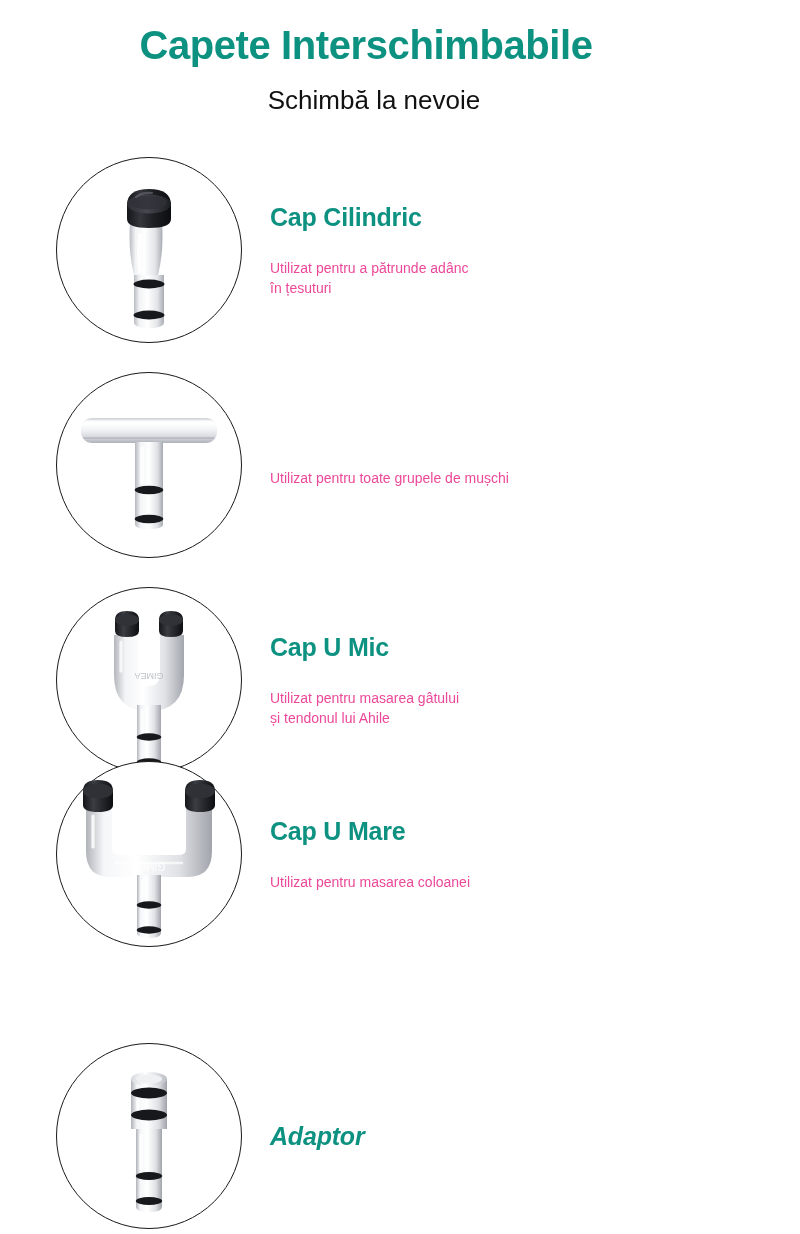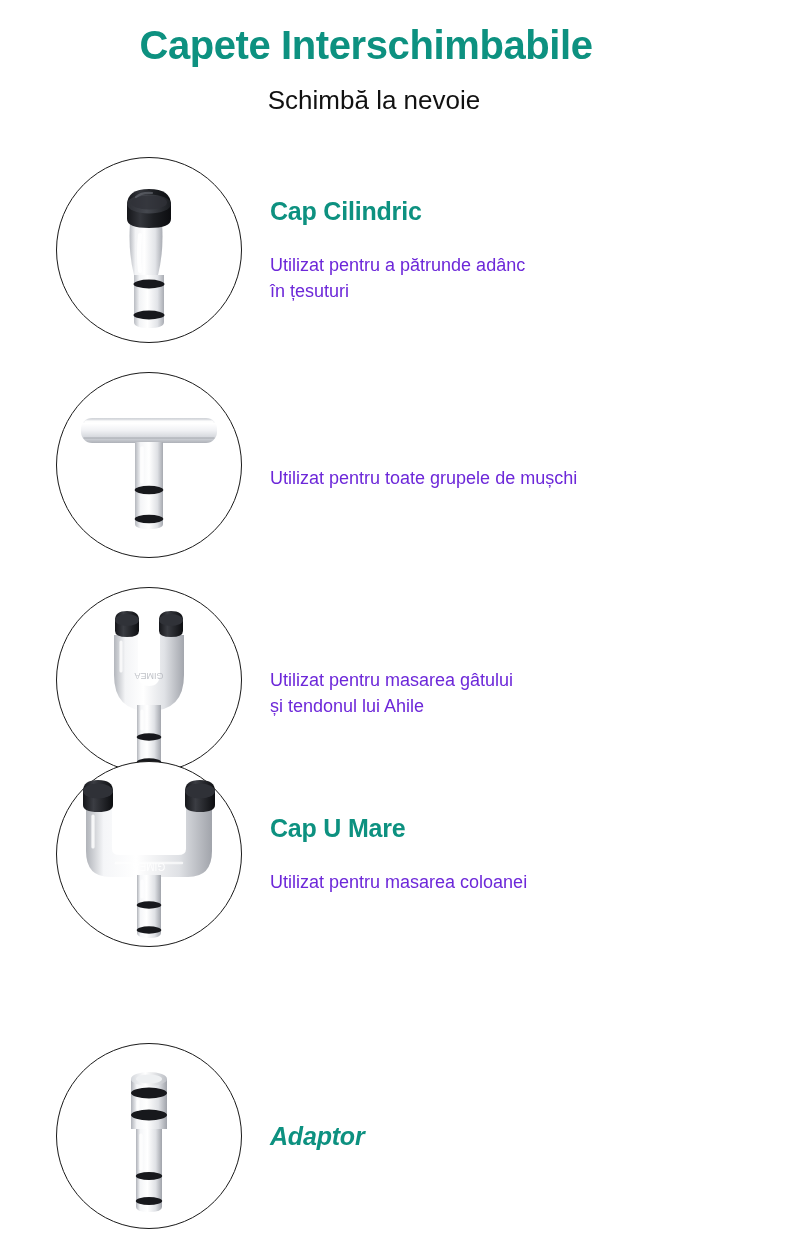--- a/index.html
+++ b/index.html
@@ -81,23 +81,23 @@
     padding-right: 24px;
   }
   .item-title {
     font-size: 25px;
     font-weight: bold;
     color: #0d9180;
     line-height: 1.2;
     letter-spacing: -0.2px;
   }
   .item-desc {
-    font-size: 18px;
+    font-size: 14px;
     font-weight: normal;
-    color: #6d28d9;
+    color: #ec4899;
     line-height: 1.42;
     margin-top: 27px;
     white-space: pre-line;
   }
   .item-desc:empty { display: none; }
 </style>
 </head>
 <body>
 
 <div class="page">
@@ -223,20 +223,21 @@
         <path d="M59 33 q0 -9 12 -9 q12 0 12 9 L83 44 q0 6 -12 6 q-12 0 -12 -6 Z" fill="url(#ucap3)"></path>
         <ellipse cx="71" cy="33" rx="12" ry="6" fill="#303238"></ellipse>
         <path d="M103 33 q0 -9 12 -9 q12 0 12 9 L127 44 q0 6 -12 6 q-12 0 -12 -6 Z" fill="url(#ucap3)"></path>
         <ellipse cx="115" cy="33" rx="12" ry="6" fill="#303238"></ellipse>
 
         <path d="M65 55 L65 84" stroke="#ffffff" stroke-width="3" opacity="0.8" stroke-linecap="round"></path>
         <path d="M86 124 L86 142" stroke="#ffffff" stroke-width="3" opacity="0.8" stroke-linecap="round"></path>
       </svg>
     </div>
     <div class="text-col">
+      <div class="item-title">Cap U Mic</div>
       <div class="item-desc">Utilizat pentru masarea gâtului
 și tendonul lui Ahile</div>
     </div>
   </div>
 
   <div class="row row-4">
     <div class="circle-wrap">
       <div class="circle-ring"></div>
       <svg class="art" viewBox="0 0 186 186">
         <defs>

